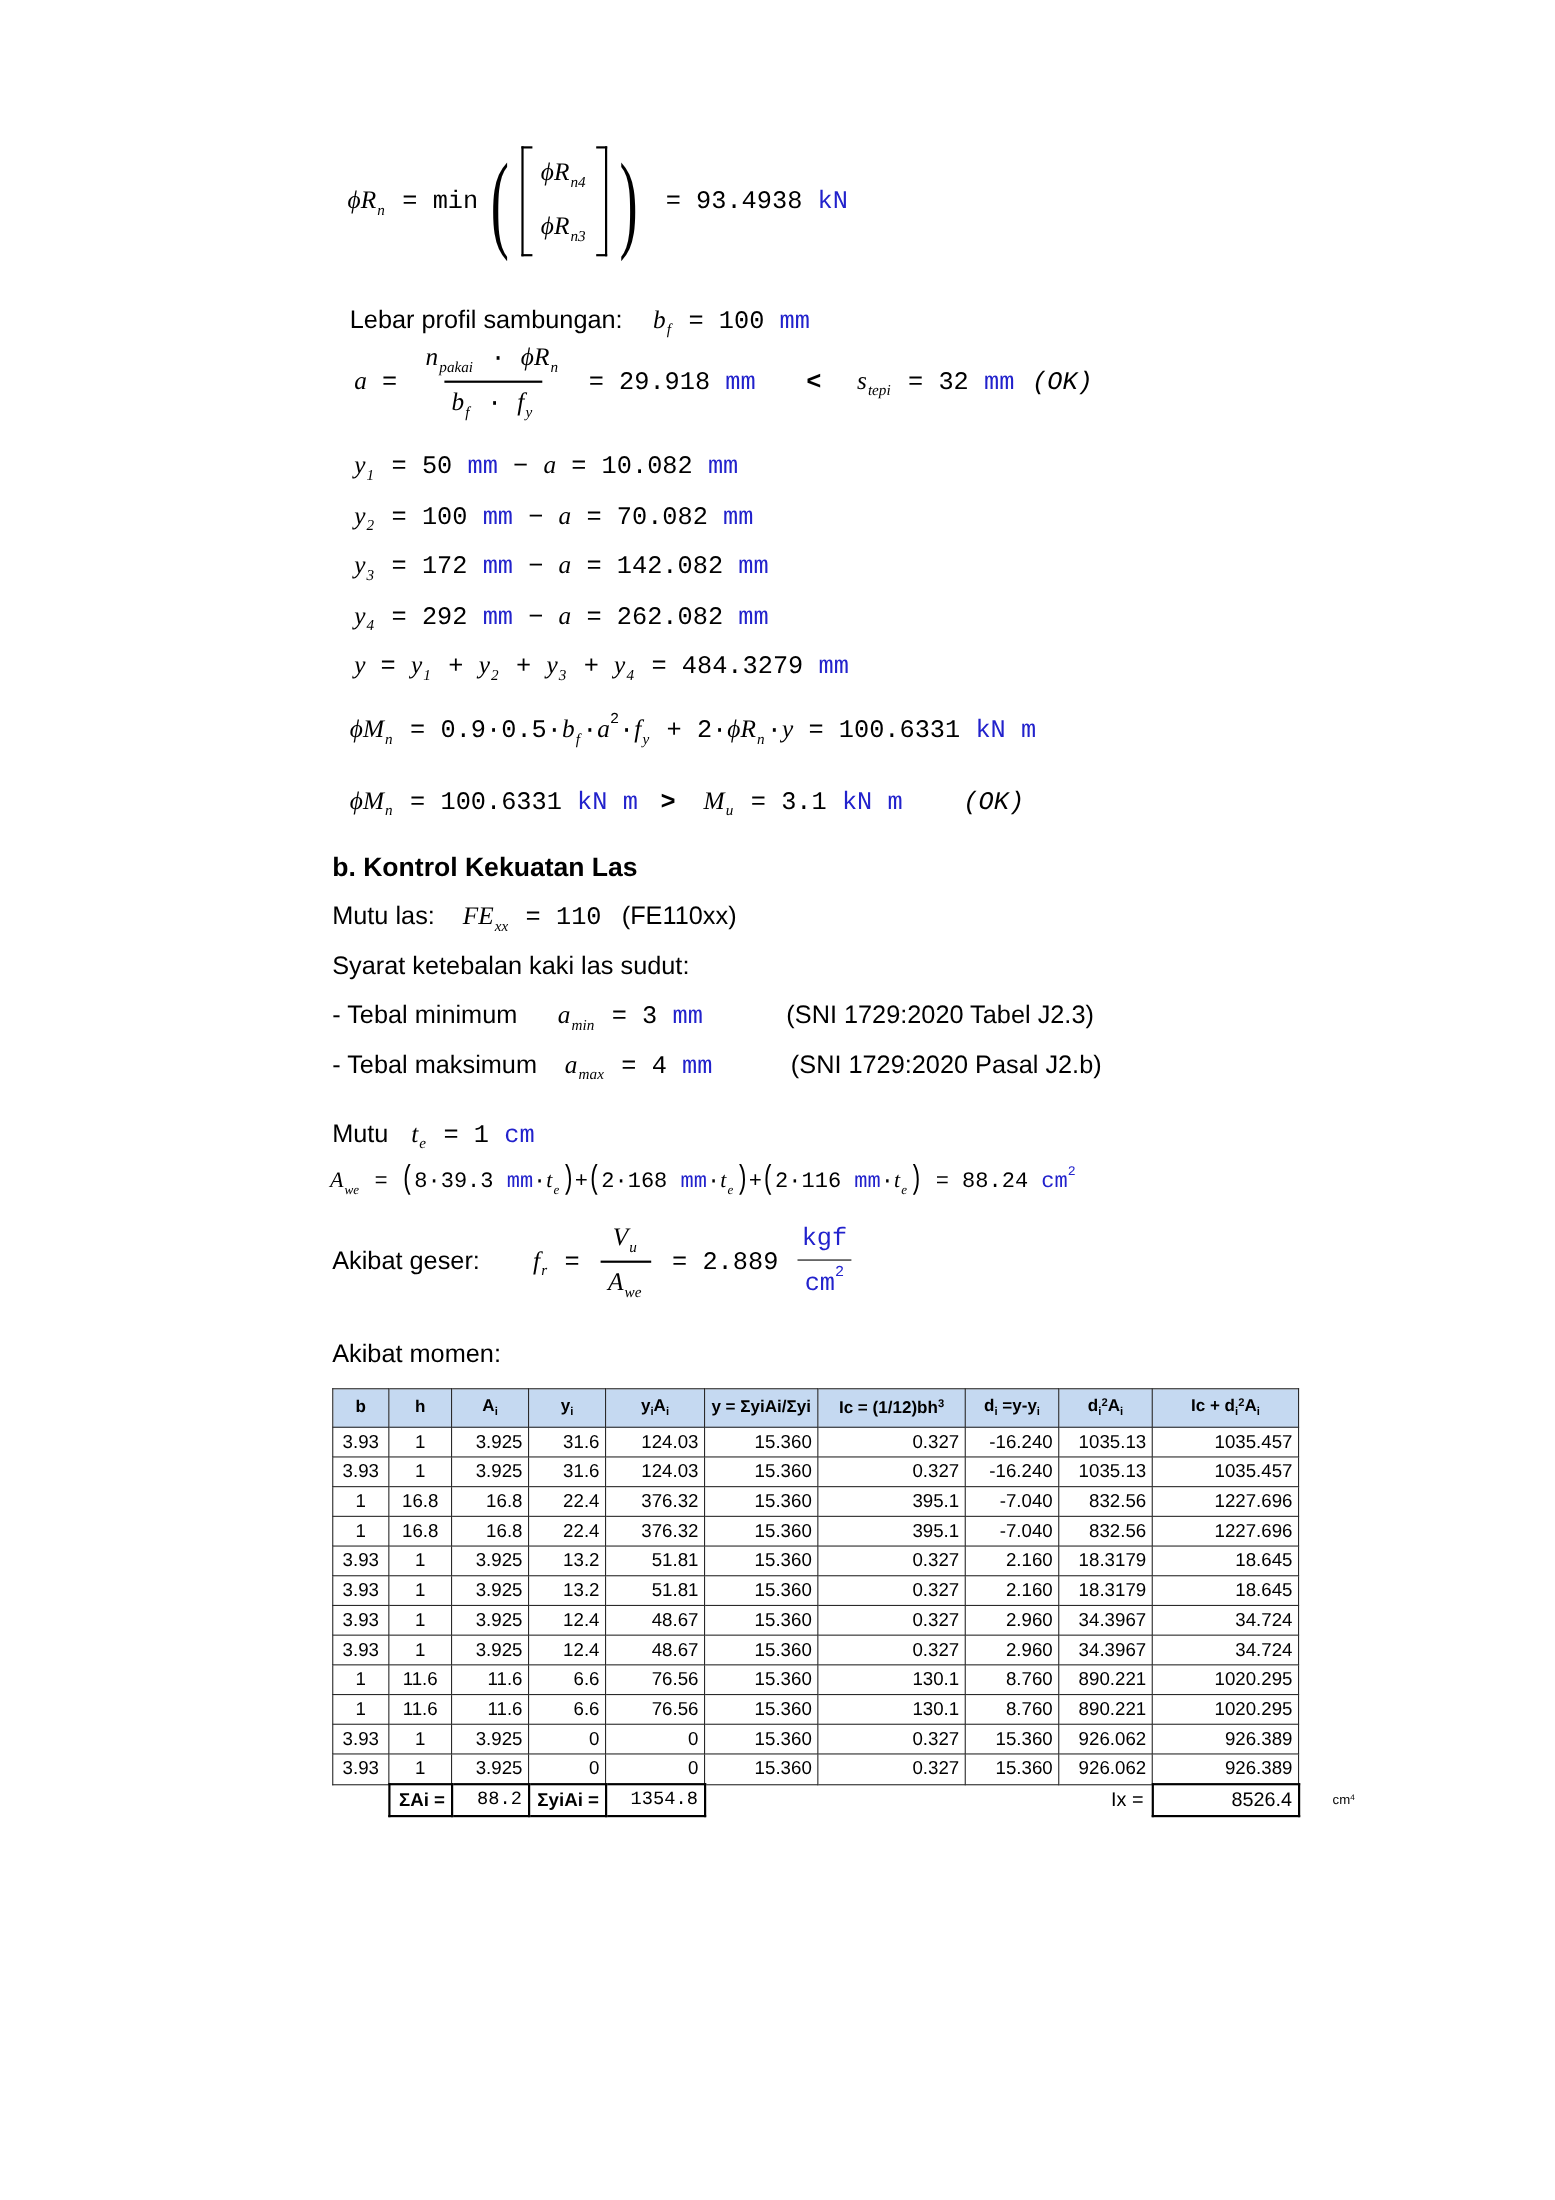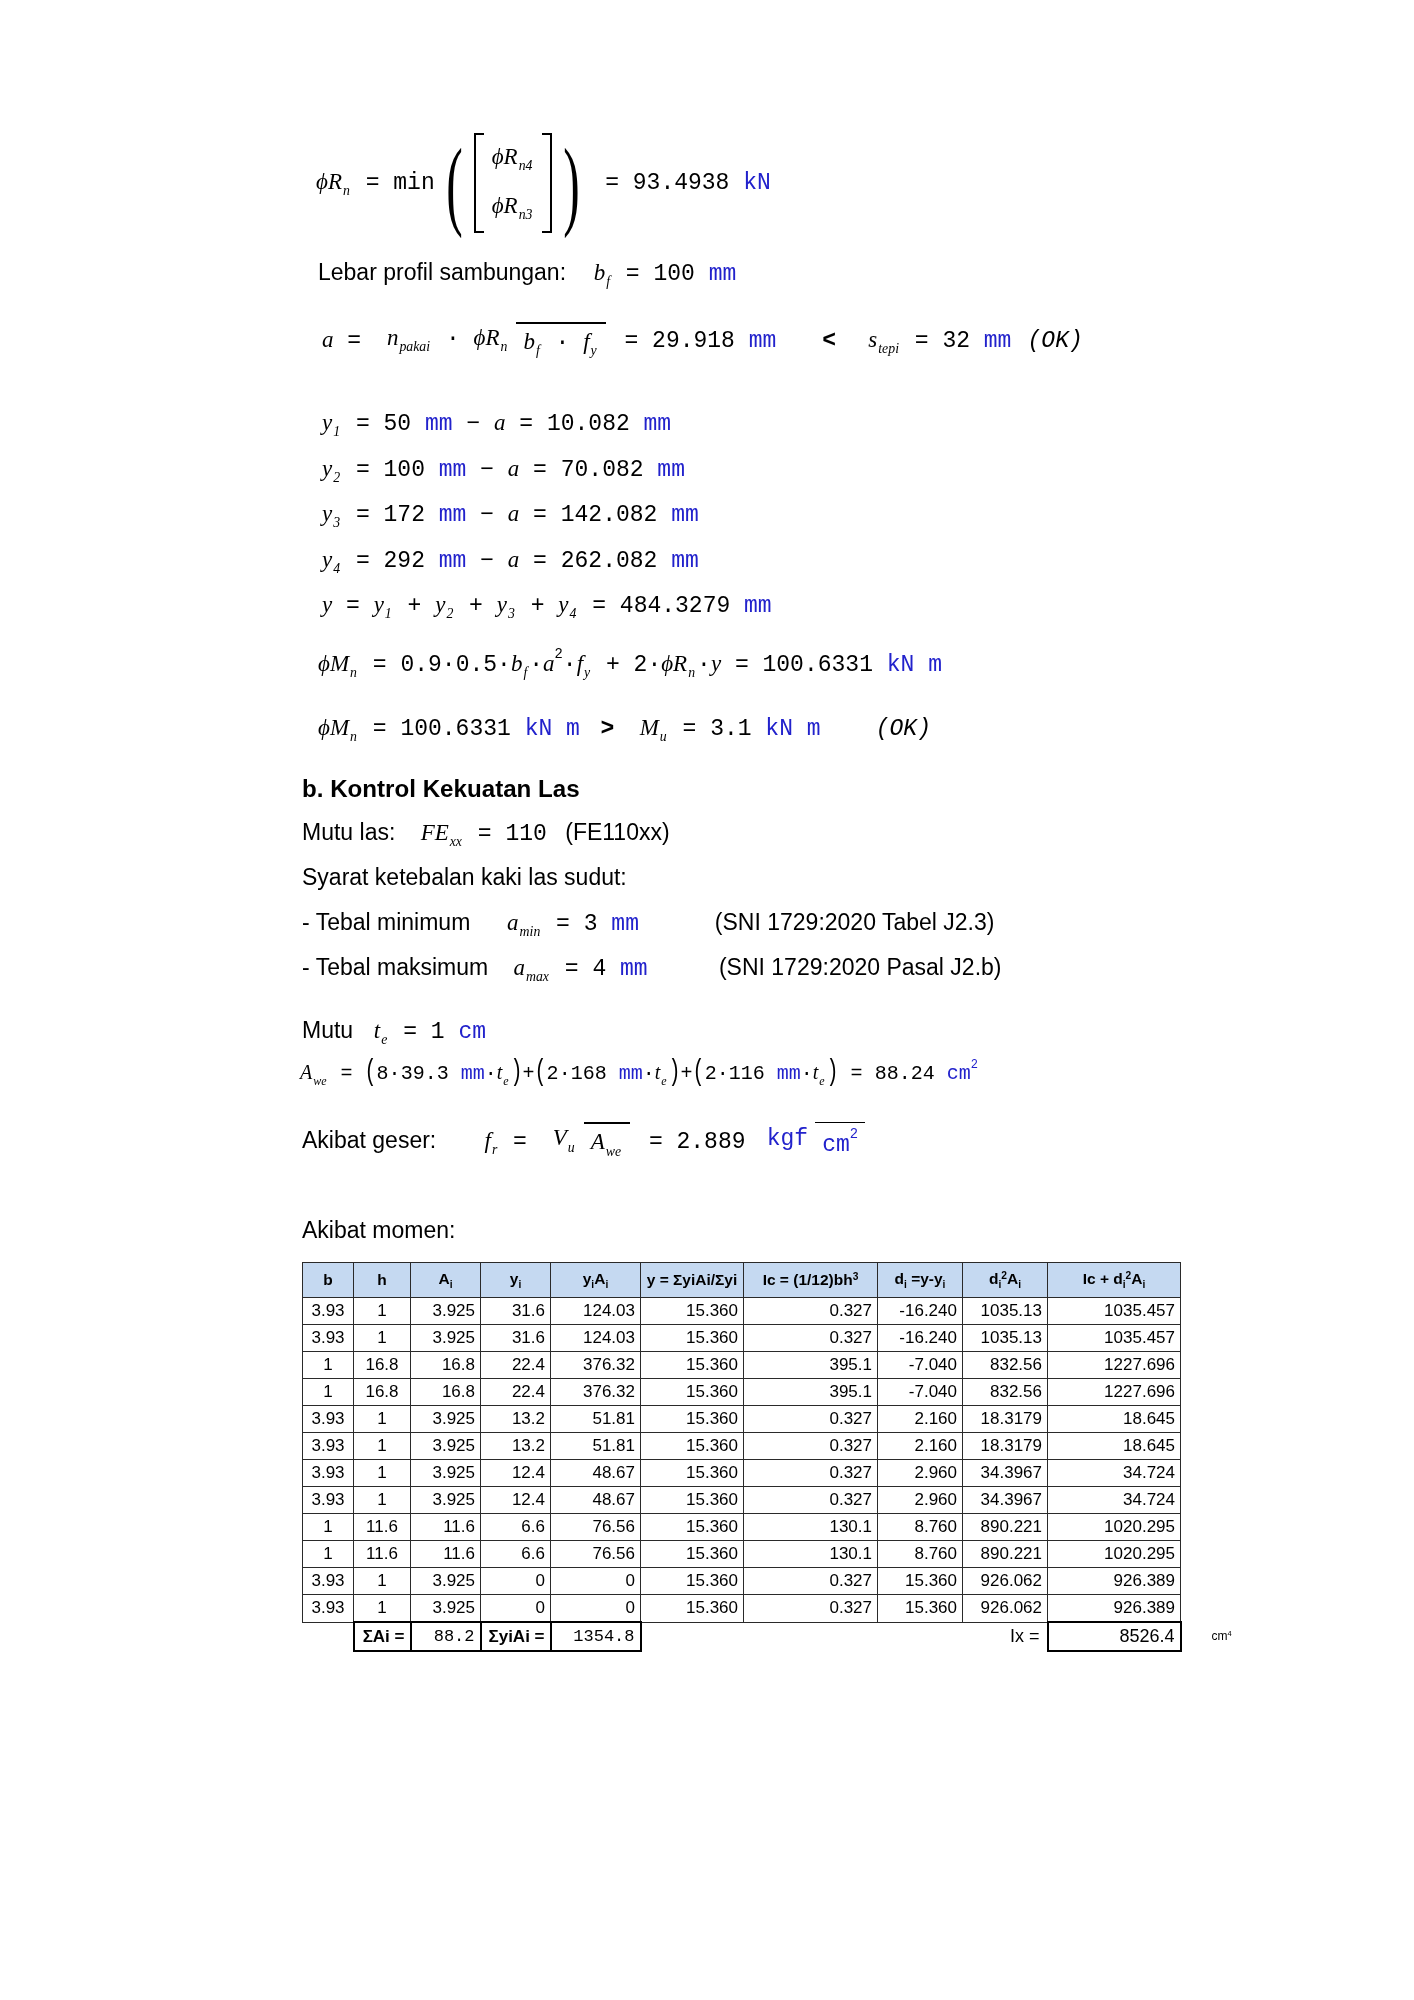--- a/index.html
+++ b/index.html
@@ -16,22 +16,22 @@
   .tk-o,.tk-n{font-family:"Liberation Mono",monospace;}
   .tk-bo{font-family:"Liberation Mono",monospace;font-weight:bold;}
   .tk-ok{font-family:"Liberation Mono",monospace;font-style:italic;}
   .tk-u{font-family:"Liberation Mono",monospace;color:var(--unit,#2222cc);}
   .tk-nsup{font-family:"Liberation Mono",monospace;font-size:0.60em;vertical-align:0.95em;}
   .tk-usup{font-family:"Liberation Mono",monospace;font-size:0.60em;vertical-align:0.95em;
            color:var(--unit,#2222cc);}
   .tk-sp{display:inline-block;}
   .tk-big{font-family:"Liberation Mono",monospace;display:inline-block;
           transform:scaleY(1.5);transform-origin:center 58%;}
-  .frac{display:inline-flex;align-items:center;text-align:center;
-        vertical-align:middle;margin:12px 5px;}
+  .frac{display:inline-flex;flex-direction:column;align-items:center;text-align:center;
+        vertical-align:middle;margin:0 5px;}
   .fr-num{padding:0 7px 3px;}
   .fr-den{border-top:2px solid #000;padding:3px 7px 0;}
   .ufrac{color:var(--unit,#2222cc);}
   .ufrac .fr-den{border-top:1.5px solid #000;}
   .vec{display:inline-flex;align-items:center;vertical-align:middle;margin:0 3px;}
   .vparen{font-family:"Liberation Serif",serif;font-weight:200;font-size:4.3em;
           line-height:0.82;display:inline-block;transform:scaleX(0.5);}
   .vecbody{display:inline-flex;align-items:stretch;margin:0 3px;}
   .vb{width:8px;}
   .vb-l{border-left:2.5px solid #000;border-top:2.5px solid #000;border-bottom:2.5px solid #000;}
@@ -56,21 +56,21 @@
   .hsub{font-size:0.66em;vertical-align:-0.35em;}
   .hsup{font-size:0.66em;vertical-align:0.5em;}
   .fu-sup{font-size:0.62em;vertical-align:0.55em;}
 </style>
 </head>
 <body style="--unit: #2222cc; --hbg: #c5d9f1; --tb: #2a2a2a; --bg: #ffffff; --fg: #000000;">
 
 <div class="doc">
   <div id="lines">
       <div class="line" style="top: 133px; left: 316px; font-size: 23px;"><span class="tk-v">ϕR</span><span class="tk-sub">n</span><span class="tk-o"> = </span><span class="tk-o">min</span><span class="vec"><span class="vparen">(</span><span class="vecbody"><span class="vb vb-l"></span><span class="vrows"><span class="vrow"><span class="tk-v">ϕR</span><span class="tk-sub">n4</span></span><span class="vrow"><span class="tk-v">ϕR</span><span class="tk-sub">n3</span></span></span><span class="vb vb-r"></span></span><span class="vparen">)</span></span><span class="tk-o"> = </span><span class="tk-n">93.4938</span><span class="tk-u"> kN</span></div>
-      <div class="line" style="top: 258px; left: 318px; font-size: 23px;"><span class="tk-t">Lebar profil sambungan:</span><span class="tk-sp" style="width: 1.2em;"></span><span class="tk-v">b</span><span class="tk-sub">f</span><span class="tk-o"> = </span><span class="tk-n">100</span><span class="tk-u"> mm</span></div>
+      <div class="line" style="top: 276px; left: 318px; font-size: 23px;"><span class="tk-t">Lebar profil sambungan:</span><span class="tk-sp" style="width: 1.2em;"></span><span class="tk-v">b</span><span class="tk-sub">f</span><span class="tk-o"> = </span><span class="tk-n">100</span><span class="tk-u"> mm</span></div>
       <div class="line" style="top: 310px; left: 322px; font-size: 23px;"><span class="tk-v">a</span><span class="tk-o"> = </span><span class="frac"><span class="fr-num"><span class="tk-v">n</span><span class="tk-sub">pakai</span><span class="tk-o"> · </span><span class="tk-v">ϕR</span><span class="tk-sub">n</span></span><span class="fr-den"><span class="tk-v">b</span><span class="tk-sub">f</span><span class="tk-o"> · </span><span class="tk-v">f</span><span class="tk-sub">y</span></span></span><span class="tk-o"> = </span><span class="tk-n">29.918</span><span class="tk-u"> mm</span><span class="tk-sp" style="width: 2em;"></span><span class="tk-bo">&lt;</span><span class="tk-sp" style="width: 1.4em;"></span><span class="tk-v">s</span><span class="tk-sub">tepi</span><span class="tk-o"> = </span><span class="tk-n">32</span><span class="tk-u"> mm</span><span class="tk-sp" style="width: 0.7em;"></span><span class="tk-ok">(OK)</span></div>
       <div class="line" style="top: 408px; left: 322px; font-size: 23px;"><span class="tk-v">y</span><span class="tk-sub">1</span><span class="tk-o"> = </span><span class="tk-n">50</span><span class="tk-u"> mm</span><span class="tk-o"> − </span><span class="tk-v">a</span><span class="tk-o"> = </span><span class="tk-n">10.082</span><span class="tk-u"> mm</span></div>
       <div class="line" style="top: 454px; left: 322px; font-size: 23px;"><span class="tk-v">y</span><span class="tk-sub">2</span><span class="tk-o"> = </span><span class="tk-n">100</span><span class="tk-u"> mm</span><span class="tk-o"> − </span><span class="tk-v">a</span><span class="tk-o"> = </span><span class="tk-n">70.082</span><span class="tk-u"> mm</span></div>
       <div class="line" style="top: 499px; left: 322px; font-size: 23px;"><span class="tk-v">y</span><span class="tk-sub">3</span><span class="tk-o"> = </span><span class="tk-n">172</span><span class="tk-u"> mm</span><span class="tk-o"> − </span><span class="tk-v">a</span><span class="tk-o"> = </span><span class="tk-n">142.082</span><span class="tk-u"> mm</span></div>
       <div class="line" style="top: 545px; left: 322px; font-size: 23px;"><span class="tk-v">y</span><span class="tk-sub">4</span><span class="tk-o"> = </span><span class="tk-n">292</span><span class="tk-u"> mm</span><span class="tk-o"> − </span><span class="tk-v">a</span><span class="tk-o"> = </span><span class="tk-n">262.082</span><span class="tk-u"> mm</span></div>
       <div class="line" style="top: 590px; left: 322px; font-size: 23px;"><span class="tk-v">y</span><span class="tk-o"> = </span><span class="tk-v">y</span><span class="tk-sub">1</span><span class="tk-o"> + </span><span class="tk-v">y</span><span class="tk-sub">2</span><span class="tk-o"> + </span><span class="tk-v">y</span><span class="tk-sub">3</span><span class="tk-o"> + </span><span class="tk-v">y</span><span class="tk-sub">4</span><span class="tk-o"> = </span><span class="tk-n">484.3279</span><span class="tk-u"> mm</span></div>
       <div class="line" style="top: 646px; left: 318px; font-size: 23px;"><span class="tk-v">ϕM</span><span class="tk-sub">n</span><span class="tk-o"> = </span><span class="tk-n">0.9</span><span class="tk-o">·</span><span class="tk-n">0.5</span><span class="tk-o">·</span><span class="tk-v">b</span><span class="tk-sub">f</span><span class="tk-o">·</span><span class="tk-v">a</span><span class="tk-nsup">2</span><span class="tk-o">·</span><span class="tk-v">f</span><span class="tk-sub">y</span><span class="tk-o"> + </span><span class="tk-n">2</span><span class="tk-o">·</span><span class="tk-v">ϕR</span><span class="tk-sub">n</span><span class="tk-o">·</span><span class="tk-v">y</span><span class="tk-o"> = </span><span class="tk-n">100.6331</span><span class="tk-u"> kN m</span></div>
       <div class="line" style="top: 713px; left: 318px; font-size: 23px;"><span class="tk-v">ϕM</span><span class="tk-sub">n</span><span class="tk-o"> = </span><span class="tk-n">100.6331</span><span class="tk-u"> kN m</span><span class="tk-sp" style="width: 0.9em;"></span><span class="tk-bo">&gt;</span><span class="tk-sp" style="width: 1.1em;"></span><span class="tk-v">M</span><span class="tk-sub">u</span><span class="tk-o"> = </span><span class="tk-n">3.1</span><span class="tk-u"> kN m</span><span class="tk-sp" style="width: 2.4em;"></span><span class="tk-ok">(OK)</span></div>
       <div class="line" style="top: 773px; left: 302px; font-size: 23px; text-align: center;"><span class="tk-bt">b. Kontrol Kekuatan Las</span></div>
       <div class="line" style="top: 818px; left: 302px; font-size: 23px;"><span class="tk-t">Mutu las:</span><span class="tk-sp" style="width: 1.1em;"></span><span class="tk-v">FE</span><span class="tk-sub">xx</span><span class="tk-o"> = </span><span class="tk-n">110</span><span class="tk-sp" style="width: 0.8em;"></span><span class="tk-t">(FE110xx)</span></div>

